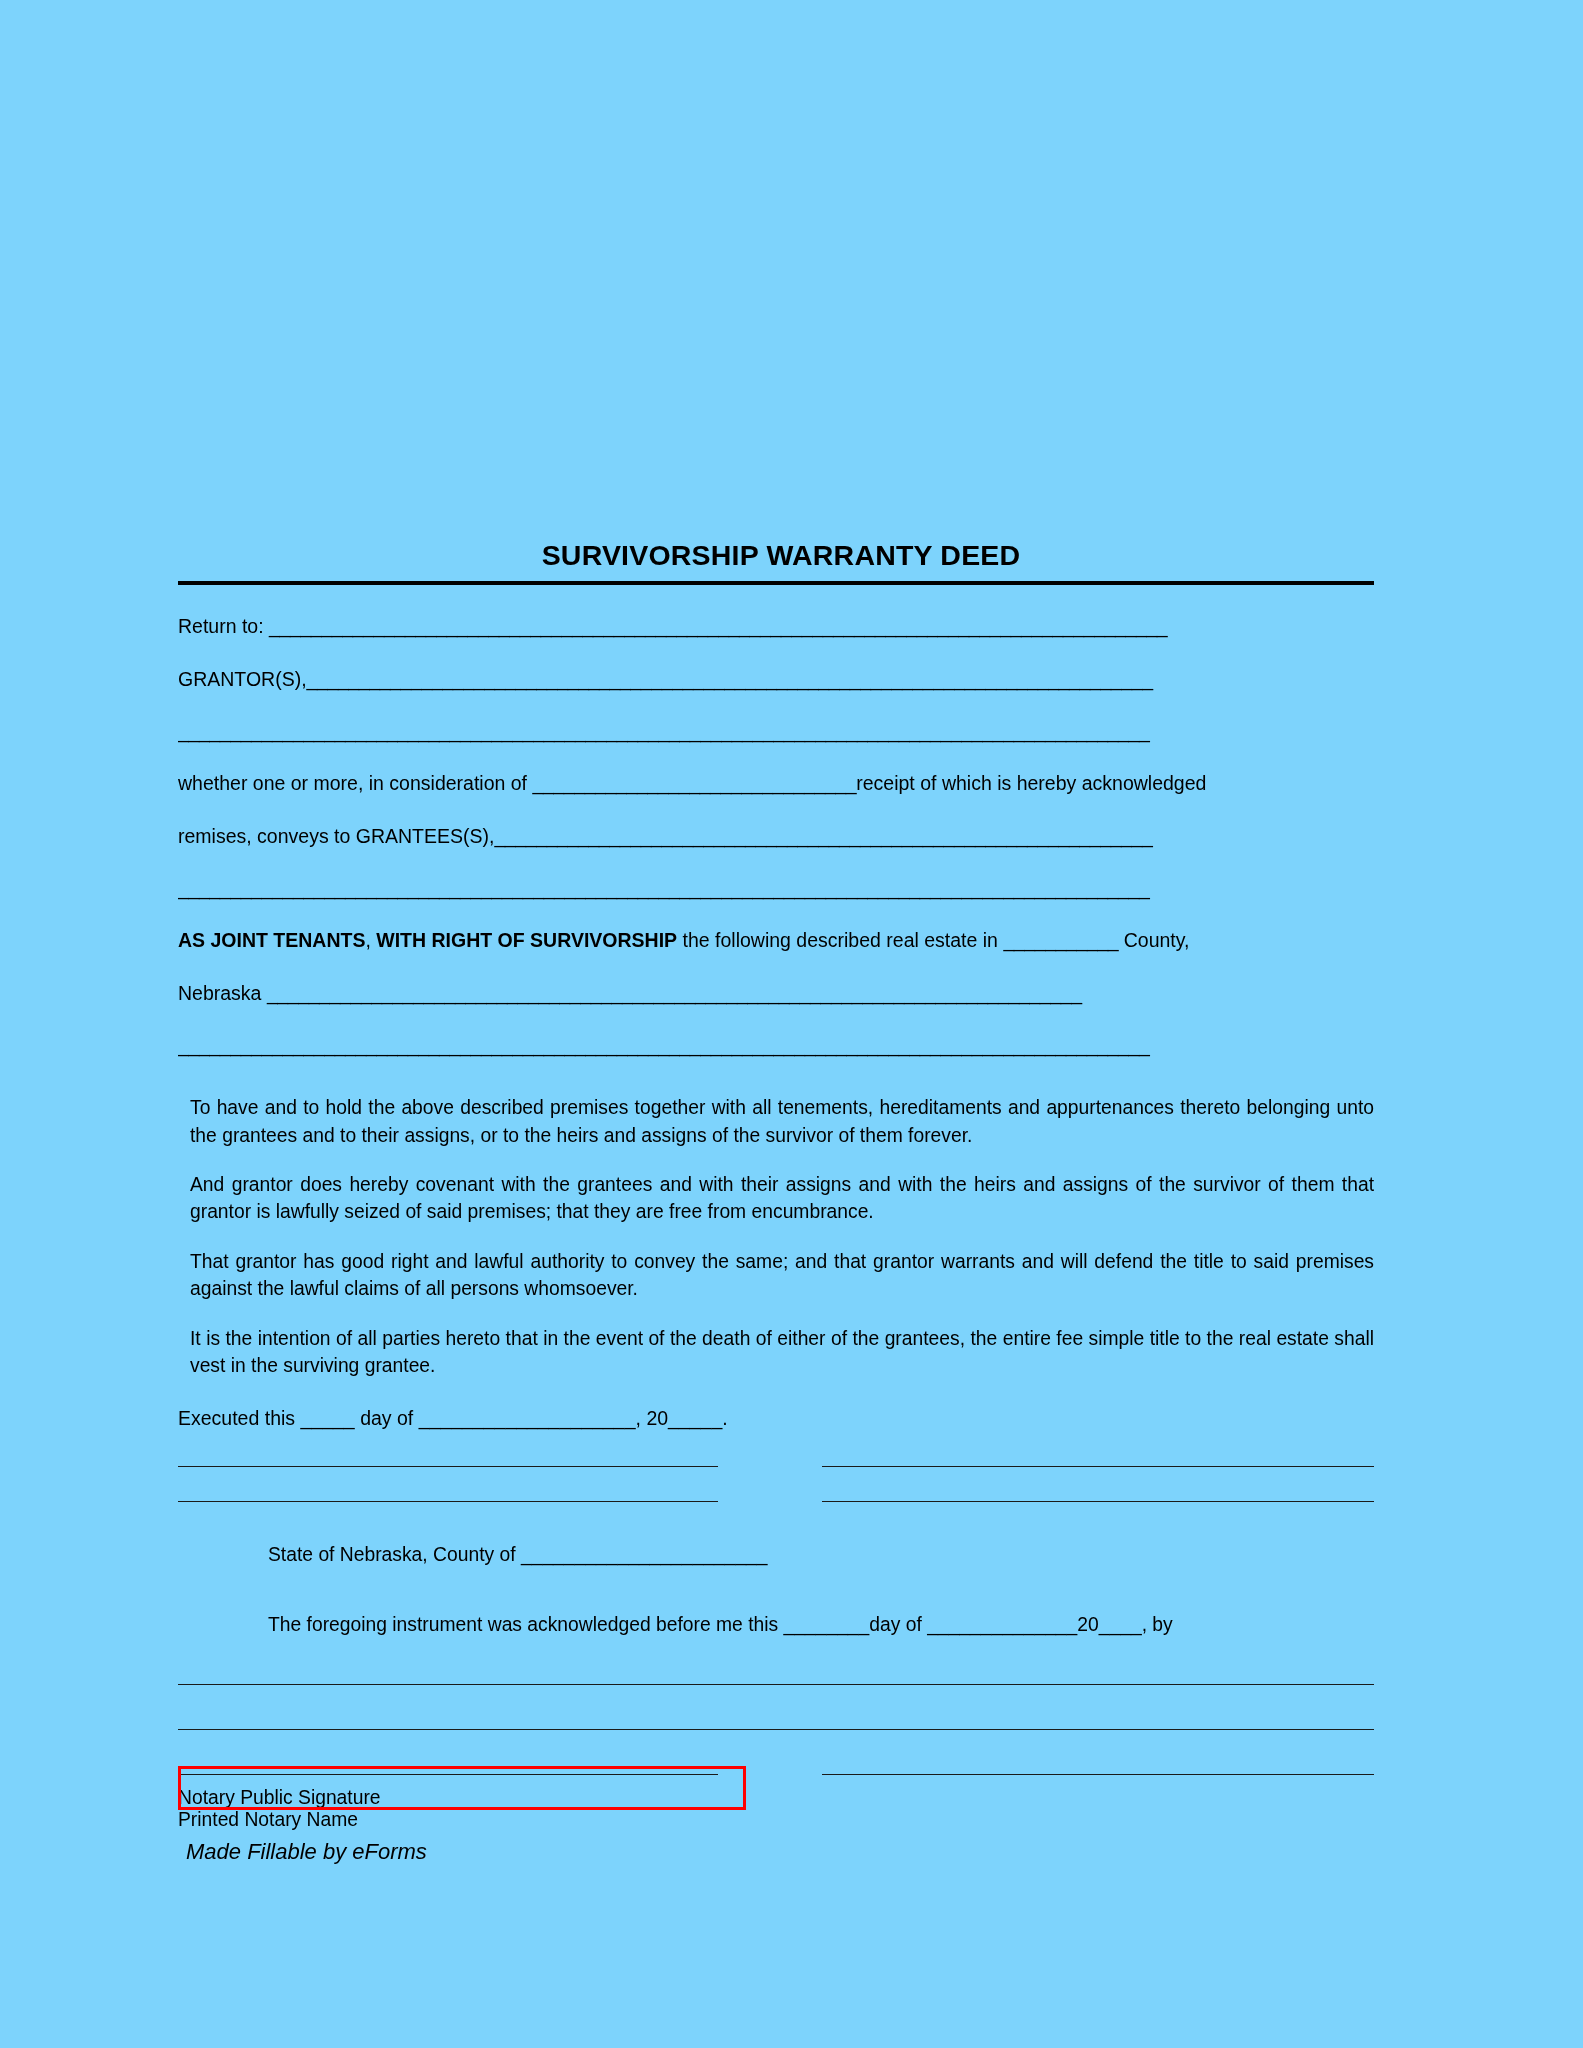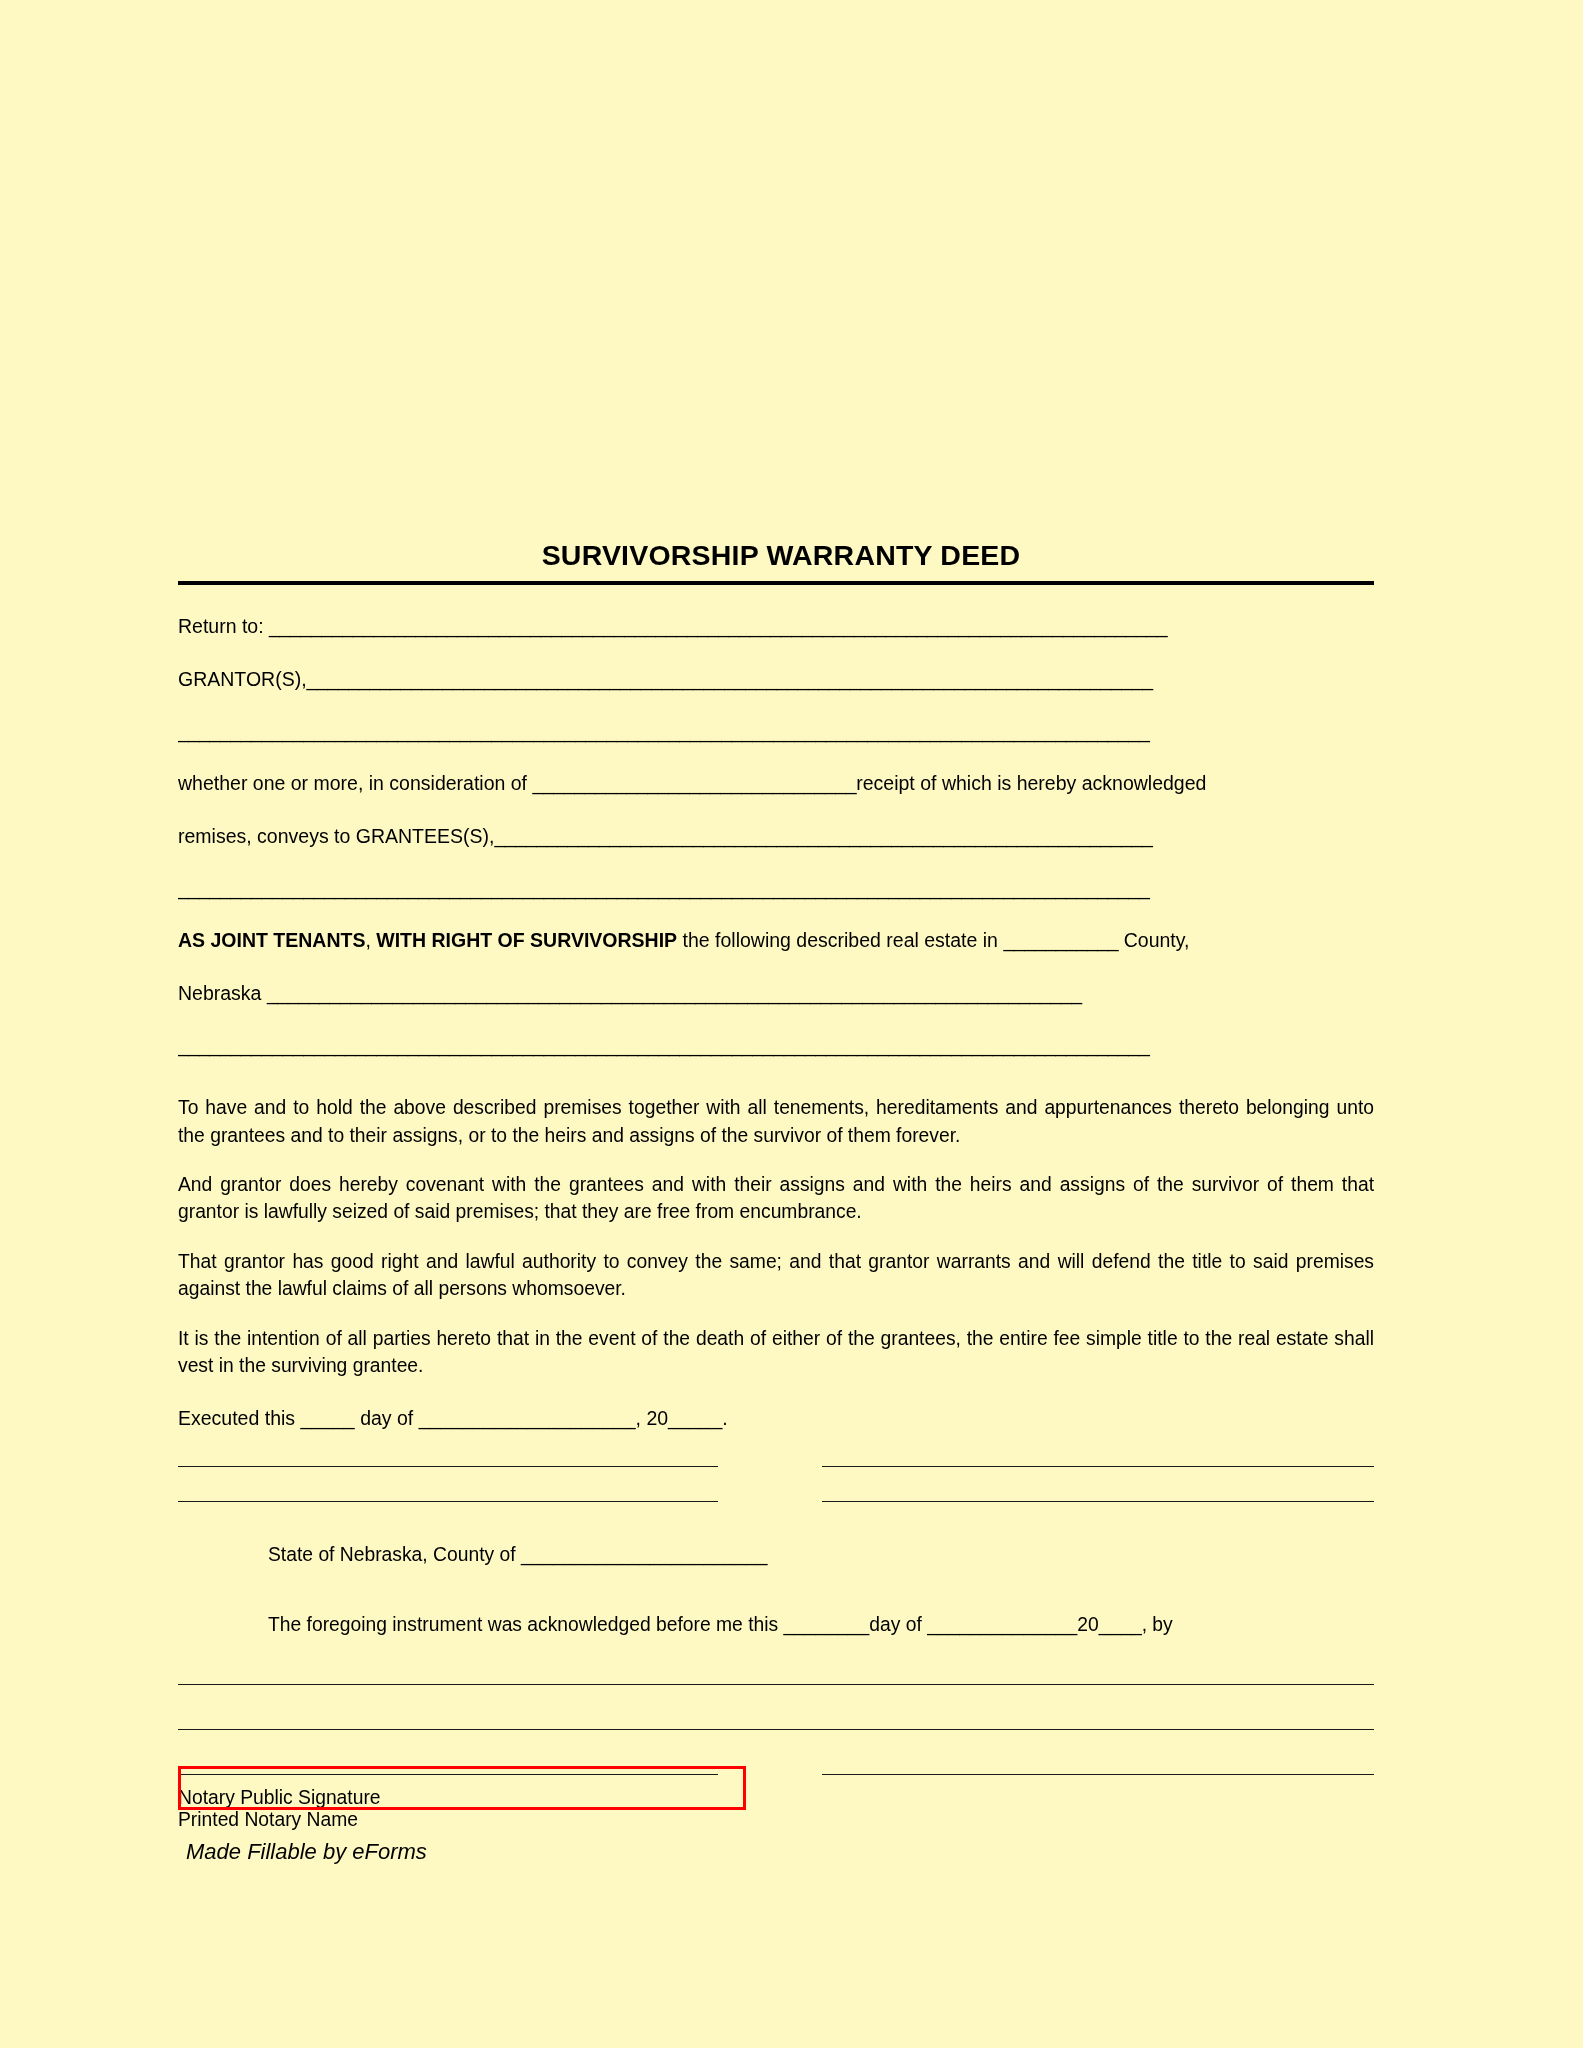--- a/index.html
+++ b/index.html
@@ -8,21 +8,21 @@
     background: #ffffff;
   }
   body {
     font-family: "Liberation Sans", sans-serif;
     color: #000000;
   }
   .page {
     position: relative;
     width: 1583px;
     height: 2048px;
-    background: #fef9c3;
+    background: #7dd3fc;
     overflow: hidden;
     box-sizing: border-box;
   }
   
   .doc {
     position: absolute;
     left: 178px;
     top: 540px;
     width: 1196px;
   }
@@ -47,21 +47,21 @@
     white-space: nowrap;
     overflow: hidden;
   }
   .fline.tight { margin-bottom: 22px; }
   .gap-lg { height: 14px; }
 
   .para {
     font-size: 19.3px;
     line-height: 1.42;
     text-align: justify;
-    margin: 0 0 22px 0;
+    margin: 0 0 22px 12px;
   }
   .para.last { margin-bottom: 26px; }
 
   .b { font-weight: bold; }
 
   .ul { letter-spacing: -0.4px; }
 
   
   .sig-row {
     display: flex;

